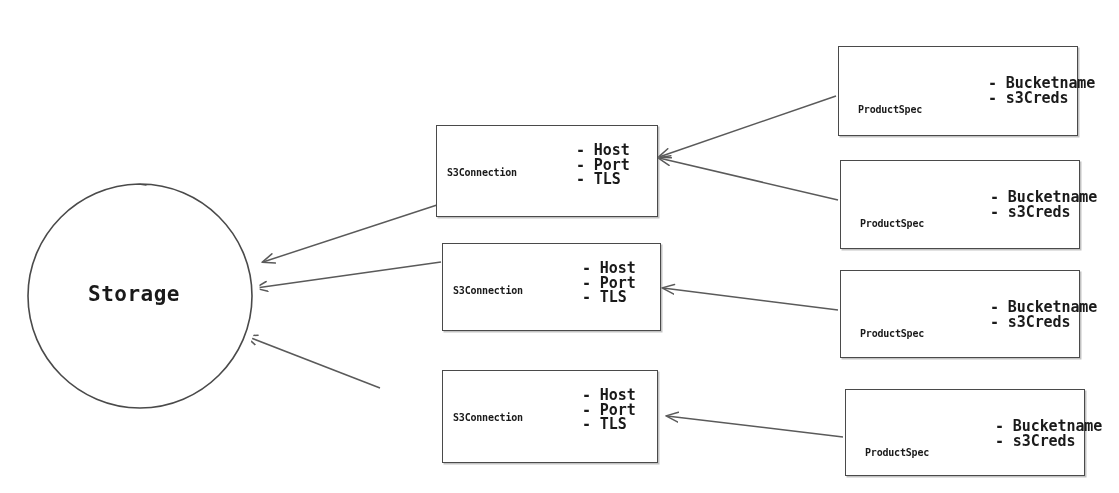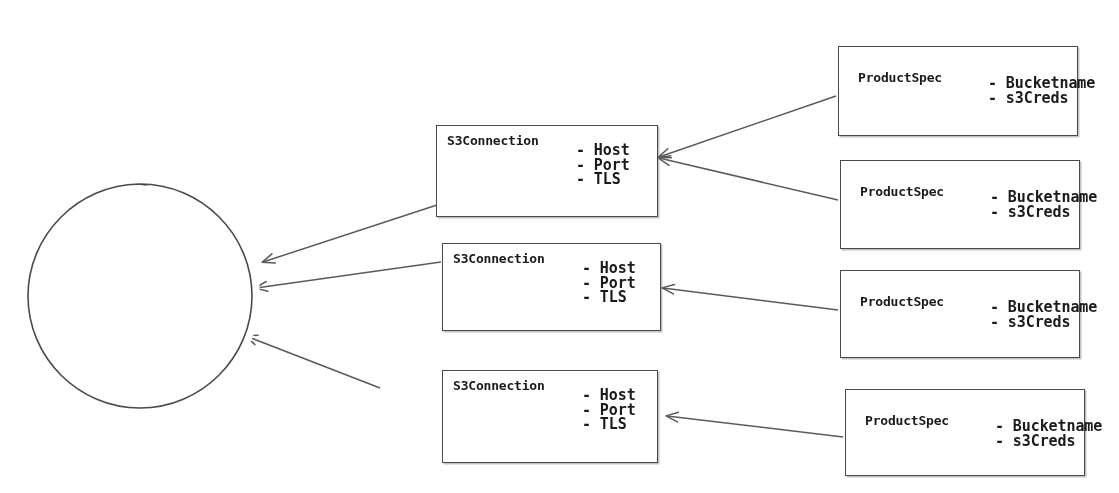--- a/index.html
+++ b/index.html
@@ -28,25 +28,26 @@
   .node-box {
     position: absolute;
     box-sizing: border-box;
     border: 1.4px solid #4a4a4a;
     background: #ffffff;
     box-shadow: 1.5px 1.5px 0 rgba(120,120,120,0.45);
   }
   .node-title {
     position: absolute;
     font-family: "DejaVu Sans Mono", monospace;
-    font-size: 13px;
+    font-size: 10px;
     font-weight: 700;
     color: #1a1a1a;
     white-space: nowrap;
     letter-spacing: -0.2px;
+    margin-top: 34px;
   }
   .node-attrs {
     position: absolute;
     font-family: "DejaVu Sans Mono", monospace;
     font-size: 15px;
     font-weight: 700;
     color: #1a1a1a;
     line-height: 14.5px;
     white-space: nowrap;
     letter-spacing: -0.1px;
@@ -91,20 +92,21 @@
   <div class="circle-node" style="left: 20px; top: 176px; width: 240px; height: 240px;">
     <svg width="240" height="240" viewBox="0 0 240 240">
       <path d="M 120 8
                C 181 8 232 58 232 120
                C 232 182 181 232 120 232
                C 59 232 8 182 8 120
                C 8 59 58 9 119 8
                L 126 9" fill="#ffffff" stroke="#4a4a4a" stroke-width="1.6" stroke-linecap="round"></path>
     </svg>
   </div>
+  <div class="circle-label" style="left: 88px; top: 282px;">Storage</div>
 
   <div class="node-box" style="left: 436px; top: 125px; width: 222px; height: 92px;"></div>
   <div class="node-title" style="left: 447px; top: 133px;">S3Connection</div>
   <div class="node-attrs" style="left: 576px; top: 143px;">
     <div>- Host</div>
     <div>- Port</div>
     <div>- TLS</div>
   </div>
 
   <div class="node-box" style="left: 442px; top: 243px; width: 219px; height: 88px;"></div>

